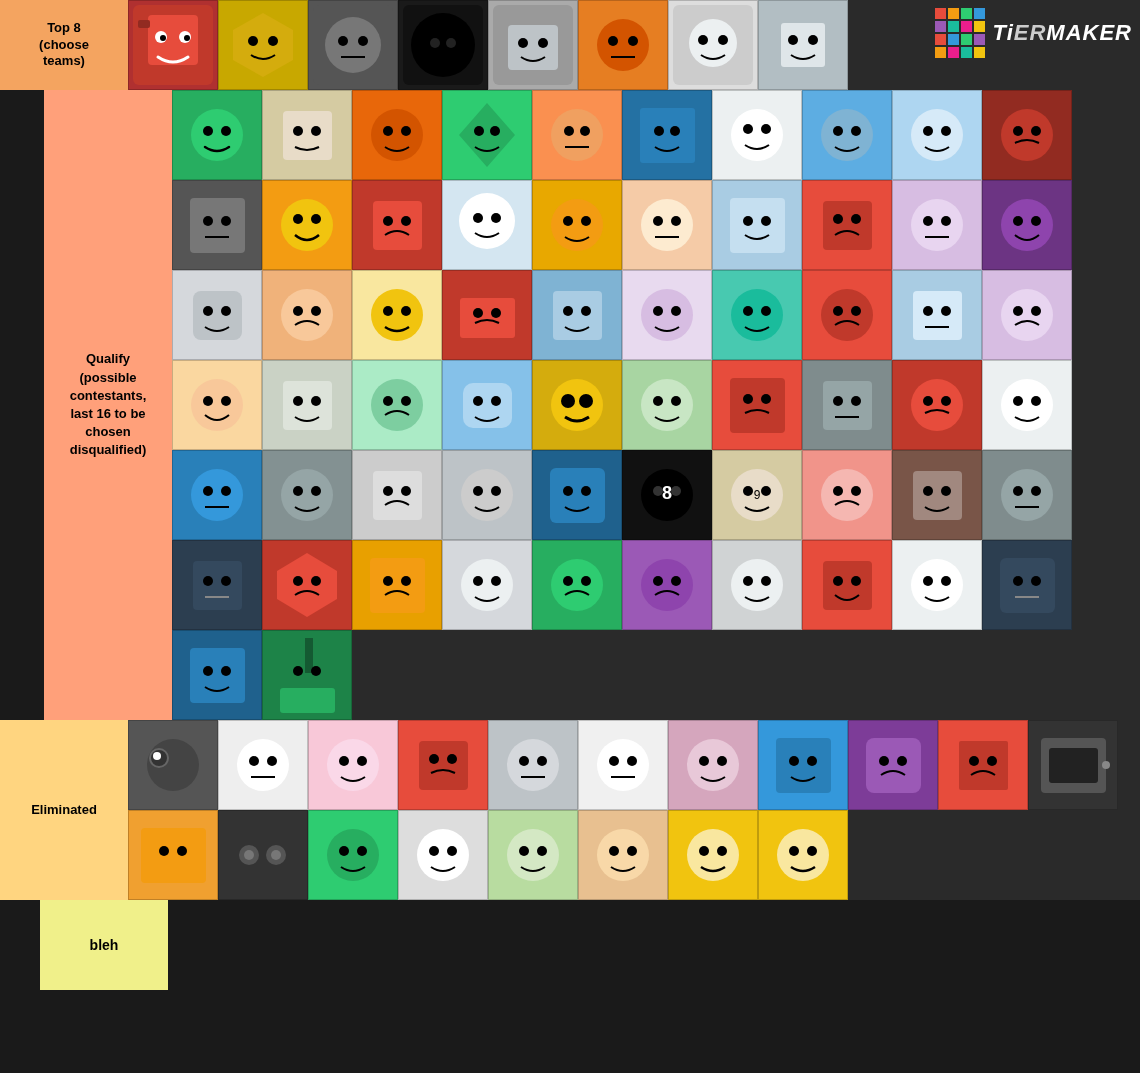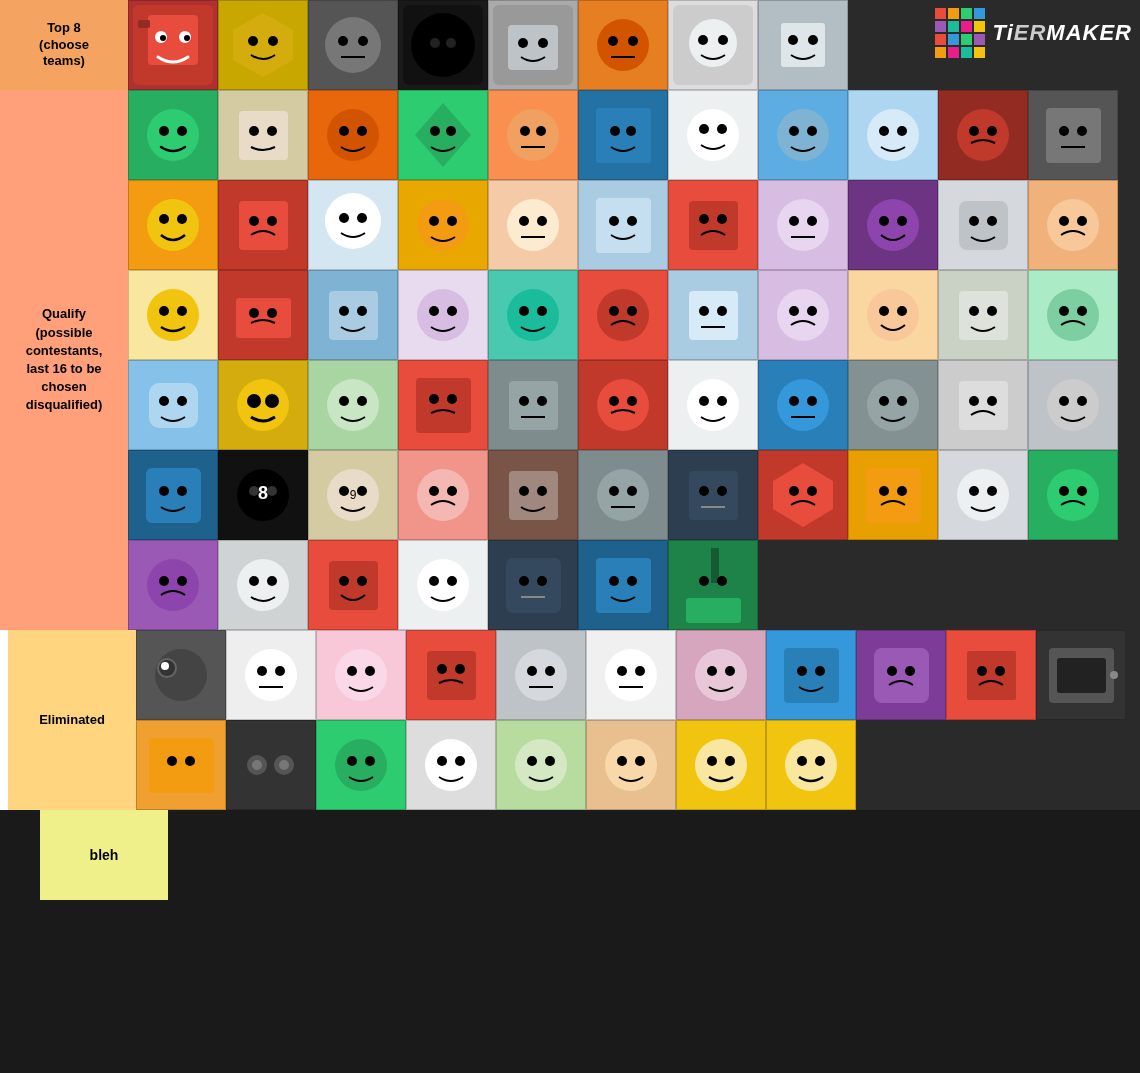--- a/index.html
+++ b/index.html
@@ -66,20 +66,21 @@
       background: #ffa07a;
       display: flex;
       align-items: center;
       justify-content: center;
       text-align: center;
       font-size: 13px;
       font-weight: bold;
       color: #000;
       padding: 6px;
       line-height: 1.3;
+      margin-left: 44px;
     }
 
     .qualify-cells {
       display: flex;
       flex-wrap: wrap;
       flex: 1;
       background: #2a2a2a;
       align-content: flex-start;
     }
   </style>
@@ -763,21 +764,21 @@
             <rect width="85" height="85" fill="#1d8348"></rect>
             <rect x="40" y="5" width="8" height="35" fill="#145a32"></rect>
             <rect x="15" y="55" width="55" height="25" rx="3" fill="#27ae60"></rect>
             <circle cx="33" cy="38" r="5" fill="black"></circle>
             <circle cx="51" cy="38" r="5" fill="black"></circle>
           </svg>
       </div>
     </div>
   </div>
 
-  <div class="tier-row" style="background:#ffffff;min-height:180px;padding-left:8px;">
+  <div class="tier-row" style="background:#8b5cf6;min-height:180px;">
     <div class="tier-label" style="background:#ffd580;width:128px;min-width:128px;font-size:13px;font-weight:bold;display:flex;align-items:center;justify-content:center;text-align:center;padding:6px;">
       <span>Eliminated</span>
     </div>
     <div class="tier-content" style="display:flex;flex-wrap:wrap;flex:1;background:#2a2a2a;align-content:flex-start;">
       <div style="width:90px;height:90px;background:#555;border:1px solid rgba(0,0,0,0.2);display:flex;align-items:center;justify-content:center;overflow:hidden;">
         <svg width="85" height="85" viewBox="0 0 85 85">
             <rect width="85" height="85" fill="#555"></rect>
             <circle cx="42" cy="42" r="26" fill="#444"></circle>
             <circle cx="28" cy="35" r="9" fill="#333" stroke="#666" stroke-width="2"></circle>
             <circle cx="26" cy="33" r="4" fill="white"></circle>

